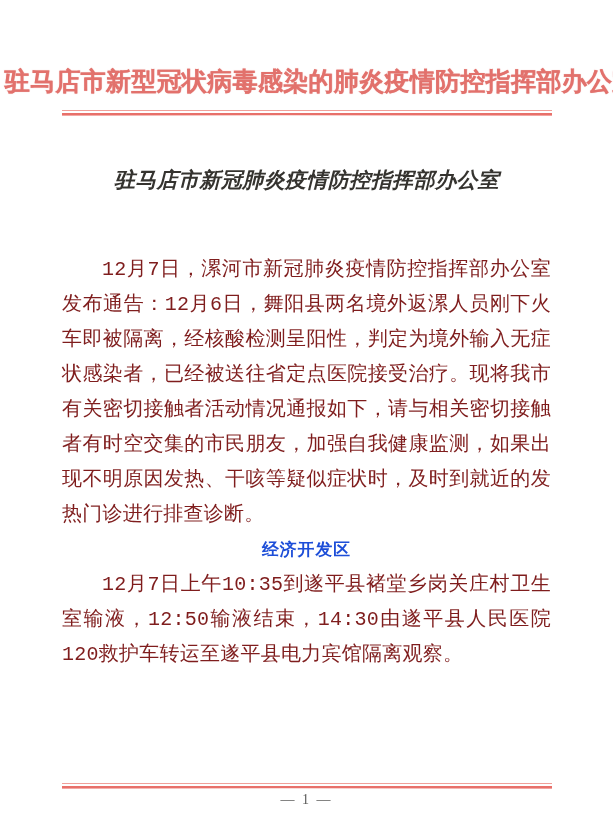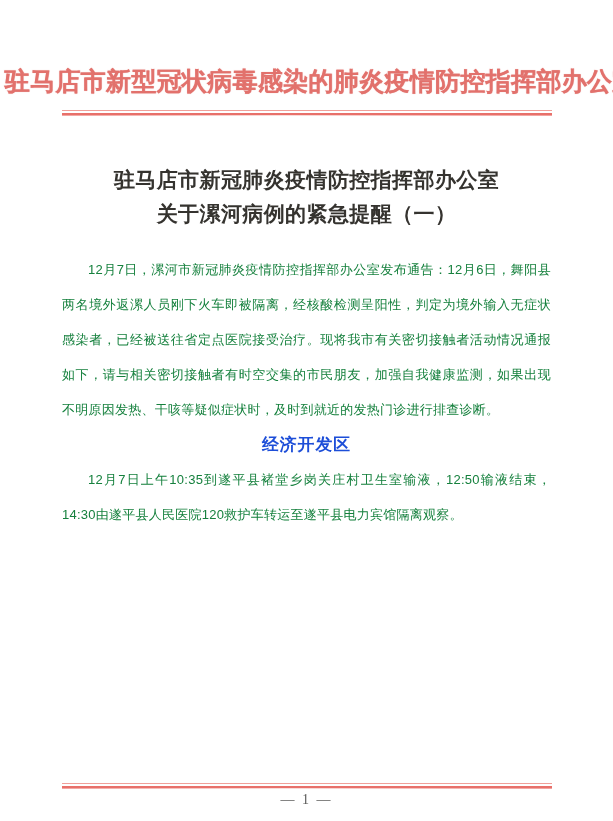--- a/index.html
+++ b/index.html
@@ -73,35 +73,36 @@
     top: 163px;
     left: 0;
     width: 613px;
     text-align: center;
     font-family: "Liberation Serif", "DejaVu Serif", serif;
     font-weight: bold;
     font-size: 21px;
     line-height: 34px;
     color: #35332f;
     letter-spacing: 0.4px;
+    font-style: italic;
   }
   .doc-title .line { display: block; white-space: nowrap; }
 
   
   .body-area {
     position: absolute;
     top: 252px;
     left: 62px;
     width: 489px;
   }
   .para {
-    font-family: Liberation Sans, sans-serif;
-    font-size: 13px;
+    font-family: Liberation Mono, monospace;
+    font-size: 20px;
     line-height: 35px;
-    color: #15803d;
+    color: #7f1d1d;
     text-align: justify;
     text-justify: inter-ideograph;
     text-indent: 2em;
     margin: 0;
     letter-spacing: 0.25px;
   }
   .section-heading {
     font-family: "Liberation Sans", "DejaVu Sans", sans-serif;
     font-weight: bold;
     font-size: 16.8px;
@@ -137,21 +138,20 @@
 
   <div class="rule-group top">
     <div class="rule-thin"></div>
     <div class="rule-gap"></div>
     <div class="rule-thick"></div>
     <div class="rule-fade"></div>
   </div>
 
   <div class="doc-title">
     <span class="line">驻马店市新冠肺炎疫情防控指挥部办公室</span>
-    <span class="line">关于漯河病例的紧急提醒（一）</span>
   </div>
 
   <div class="body-area">
     <p class="para">12月7日，漯河市新冠肺炎疫情防控指挥部办公室发布通告：12月6日，舞阳县两名境外返漯人员刚下火车即被隔离，经核酸检测呈阳性，判定为境外输入无症状感染者，已经被送往省定点医院接受治疗。现将我市有关密切接触者活动情况通报如下，请与相关密切接触者有时空交集的市民朋友，加强自我健康监测，如果出现不明原因发热、干咳等疑似症状时，及时到就近的发热门诊进行排查诊断。</p>
     <p class="section-heading">经济开发区</p>
     <p class="para">12月7日上午10:35到遂平县褚堂乡岗关庄村卫生室输液，12:50输液结束，14:30由遂平县人民医院120救护车转运至遂平县电力宾馆隔离观察。</p>
   </div>
 
   <div class="rule-group bottom">
     <div class="rule-thin"></div>

